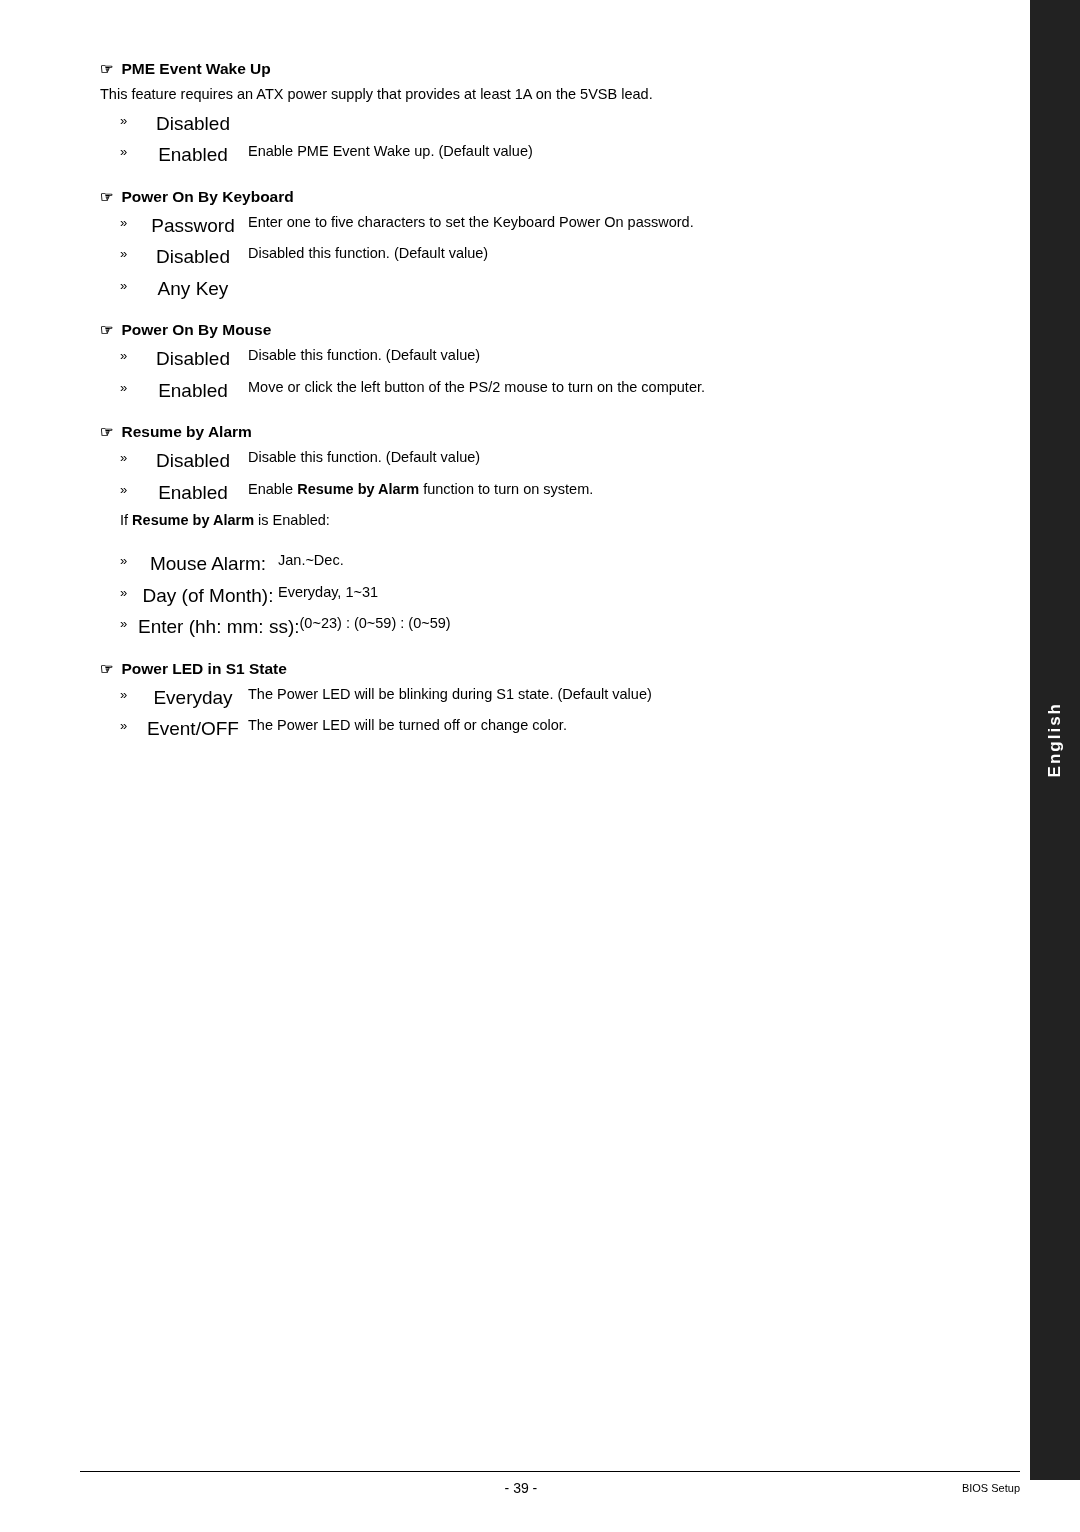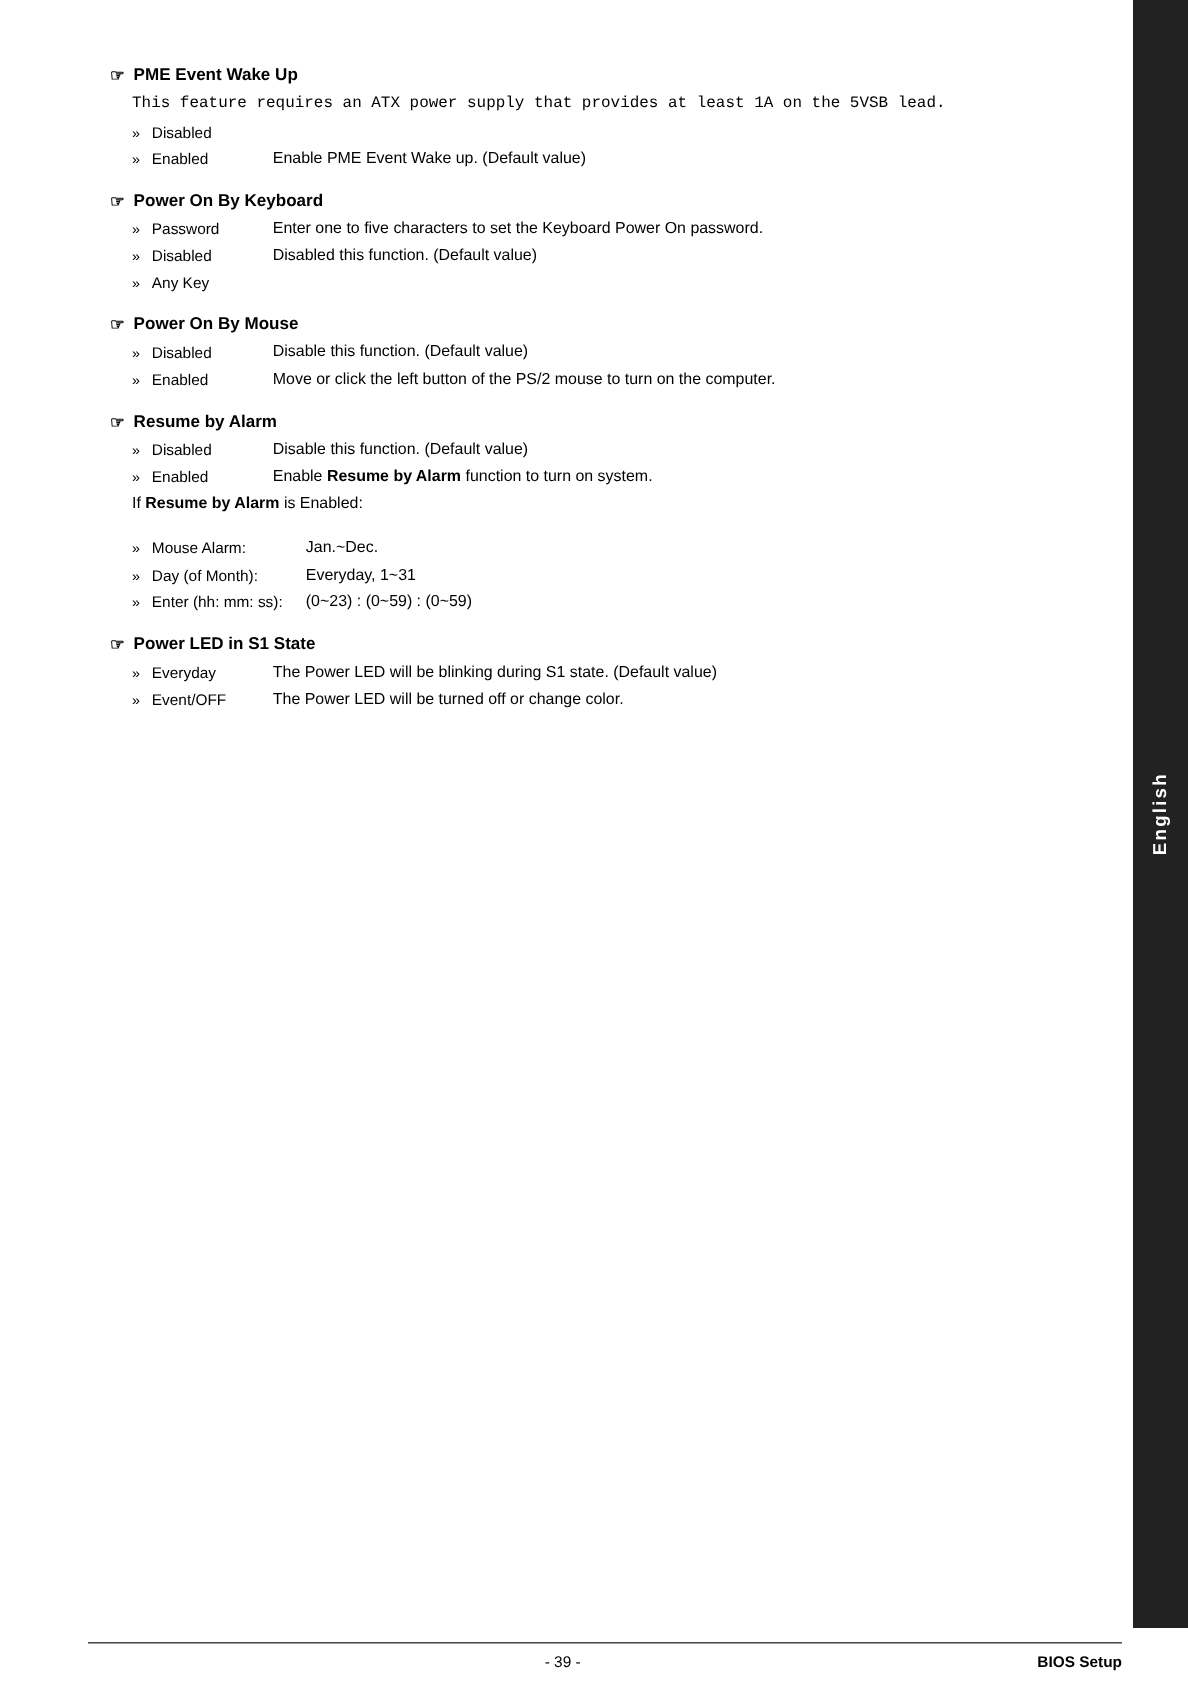--- a/index.html
+++ b/index.html
@@ -30,43 +30,42 @@
       margin-bottom: 6px;
       display: flex;
       align-items: center;
       gap: 8px;
     }
     .section-title-icon {
       font-size: 15px;
       font-style: normal;
     }
     .section-intro {
-      margin-left: 20px;
       margin-bottom: 4px;
       font-size: 14.5px;
       line-height: 1.5;
-      font-family: Liberation Mono, monospace;
     }
     .item-row {
       display: flex;
       align-items: flex-start;
       margin-left: 20px;
       margin-bottom: 3px;
       font-size: 14.5px;
       line-height: 1.5;
     }
     .item-bullet {
       min-width: 14px;
       margin-right: 4px;
       font-size: 13px;
       margin-top: 1px;
     }
     .item-key {
       min-width: 110px;
-      font-size: 14px;
+      font-size: 19px;
+      text-align: center;
     }
     .item-desc {
       font-size: 14.5px;
       flex: 1;
     }
 
     
     .side-tab {
       position: absolute;
       right: 0;
@@ -83,32 +82,32 @@
       font-size: 17px;
       font-weight: bold;
       writing-mode: vertical-rl;
       transform: rotate(180deg);
       letter-spacing: 2px;
     }
 
     
     .footer {
       position: absolute;
-      bottom: 14px;
+      bottom: 36px;
       left: 80px;
       right: 60px;
       display: flex;
       justify-content: space-between;
       align-items: center;
       border-top: 1.5px solid #000;
       padding-top: 8px;
     }
     .footer-left { font-size: 14px; }
     .footer-center { font-size: 14px; }
-    .footer-right { font-size: 14px; font-weight: bold; }
+    .footer-right { font-size: 11px; }
   </style>
 </head>
 <body>
 
 <div class="page-content">
 
   <div class="section">
     <div class="section-title">
       <span class="section-title-icon">☞</span>
       <span>PME Event Wake Up</span>

